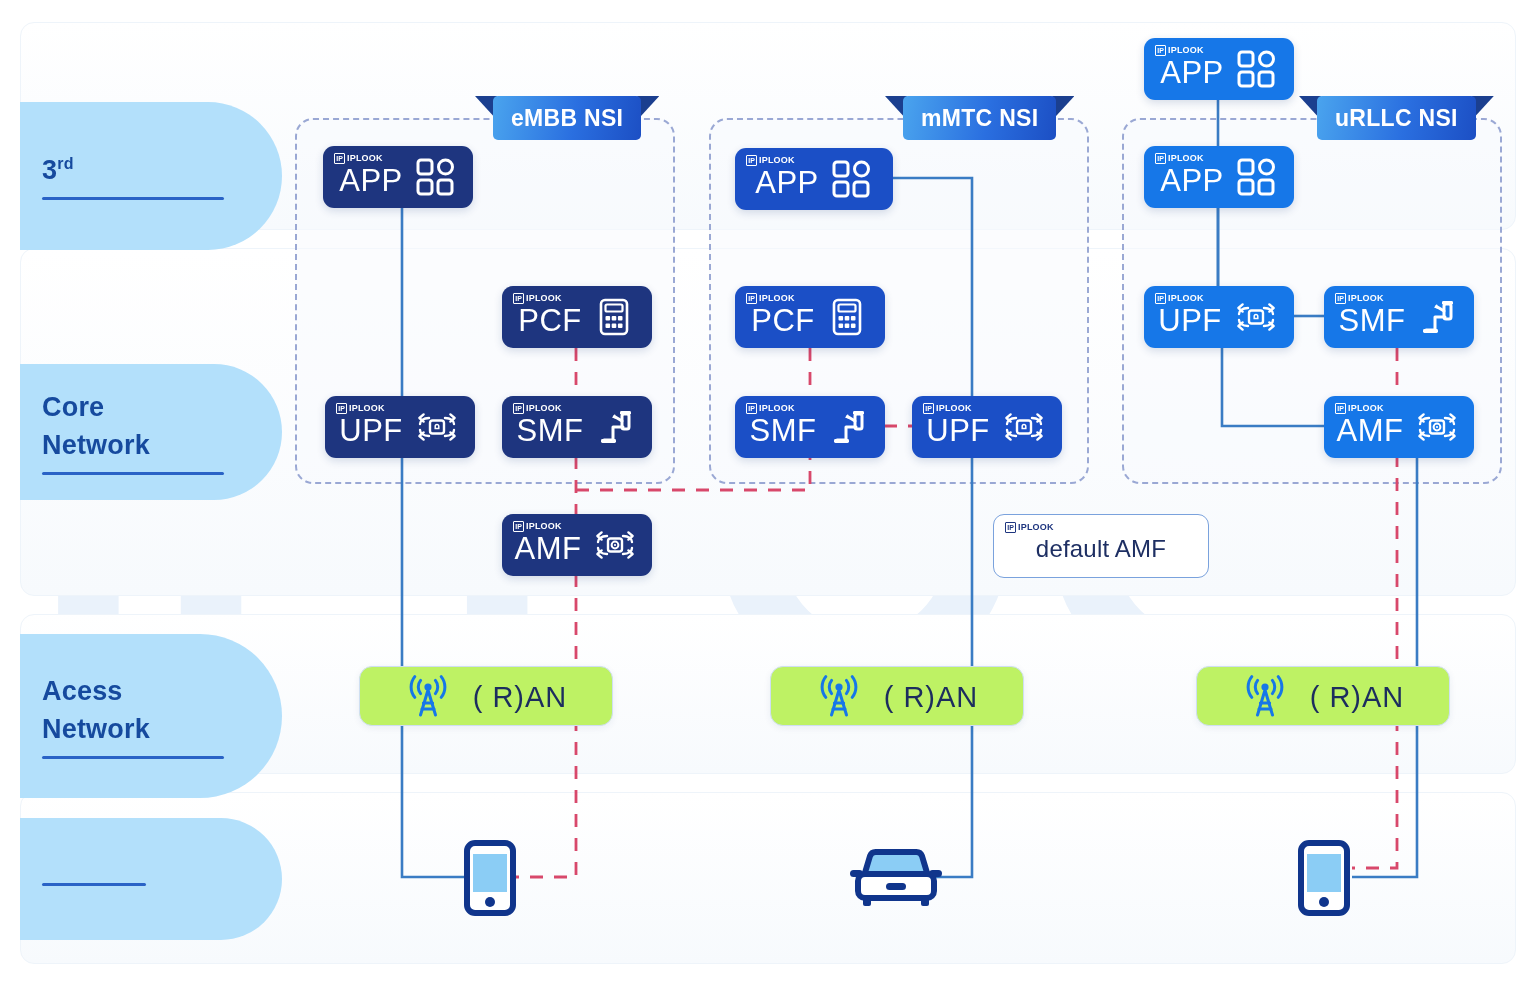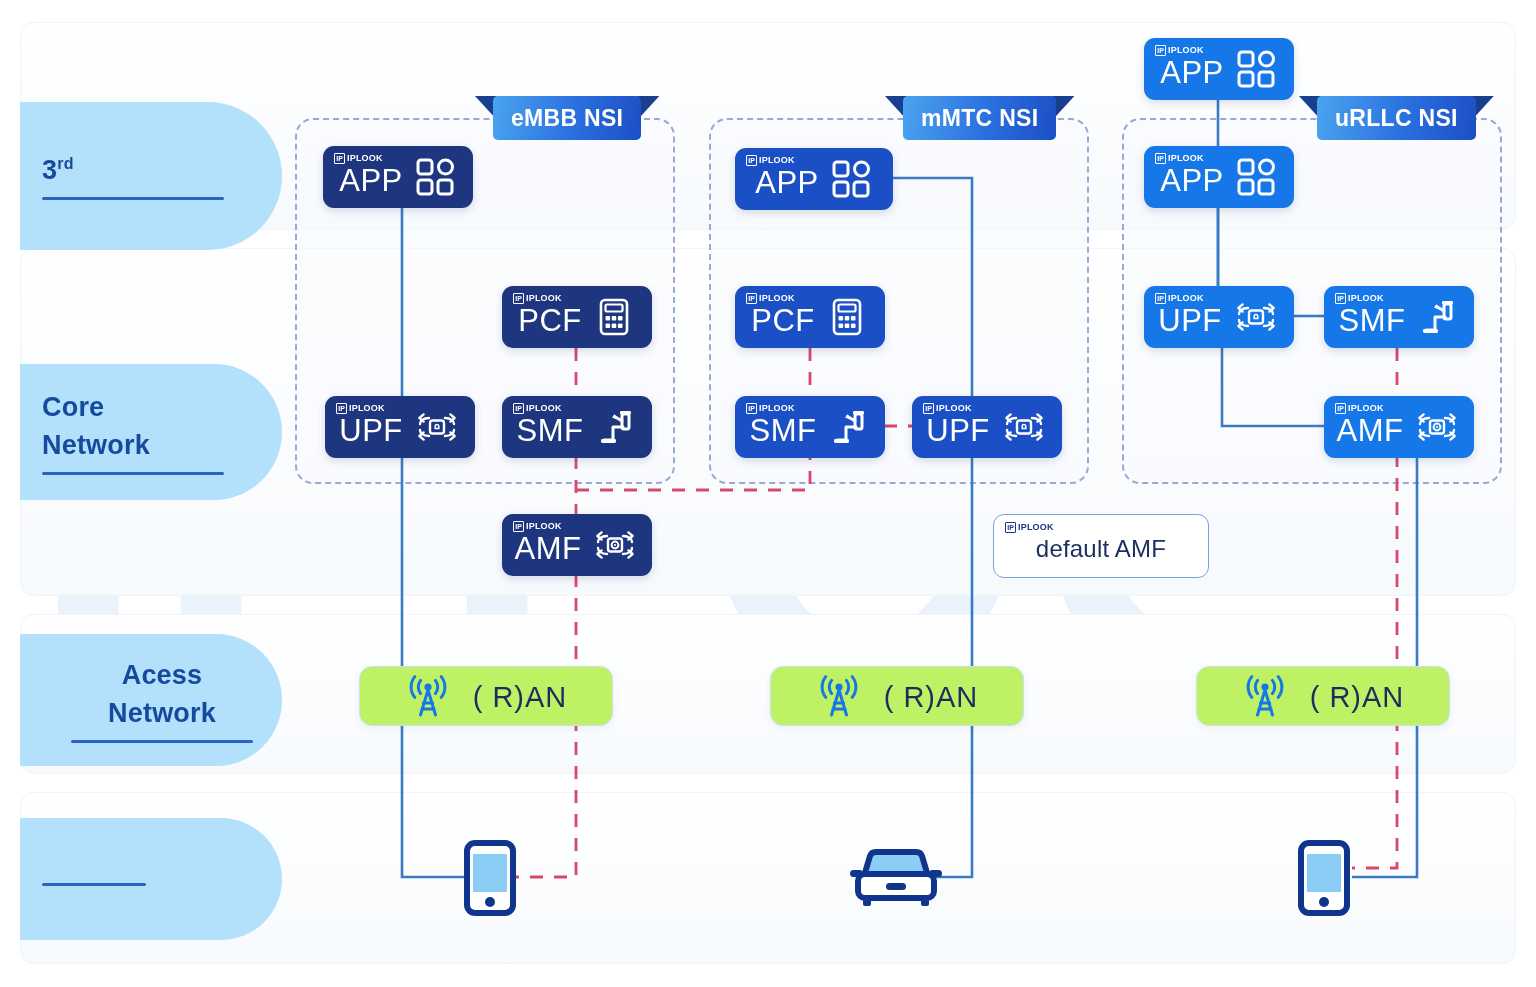--- a/index.html
+++ b/index.html
@@ -68,21 +68,21 @@
   }
   .layer-label .txt sup { font-size: 16px; font-weight: 700; }
   .layer-label .rule {
     margin-top: 8px;
     width: 182px; height: 3px;
     background: #2a63c6;
     border-radius: 2px;
   }
   .ll-app  { top: 62px;  height: 148px; margin-top: 40px; }
   .ll-core { top: 364px; height: 136px; }
-  .ll-ran  { top: 634px; height: 132px; align-items: center; }
+  .ll-ran  { top: 634px; height: 164px; }
   .ll-ue   { top: 818px; height: 122px; padding-top: 4px; }
   .ll-ue .rule { margin-top: 6px; width: 104px; }
 
   
   .nsi-group {
     position: absolute;
     border: 2px dashed #9aa8d4;
     border-radius: 18px;
     background: rgba(247,250,253,.55);
     z-index: 2;

